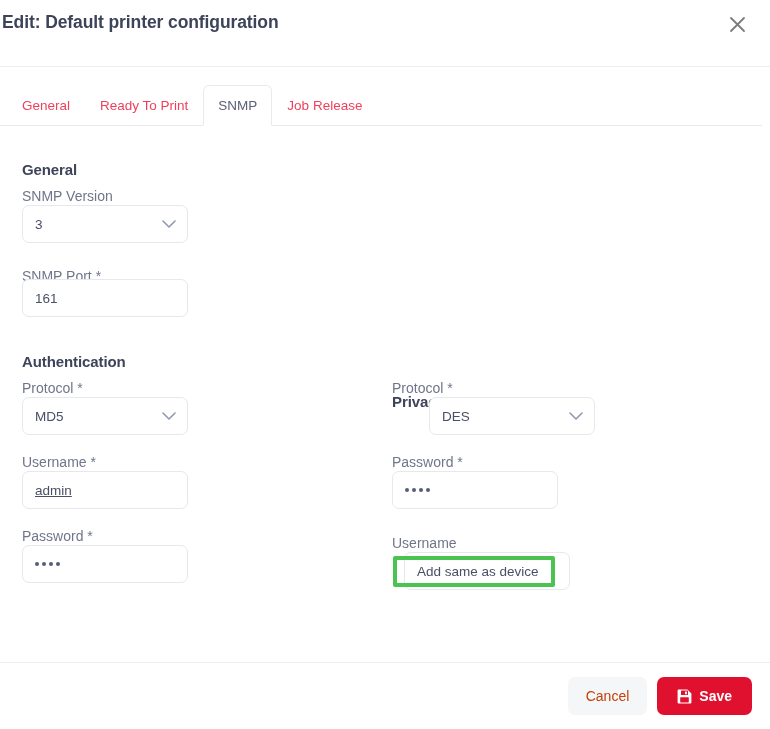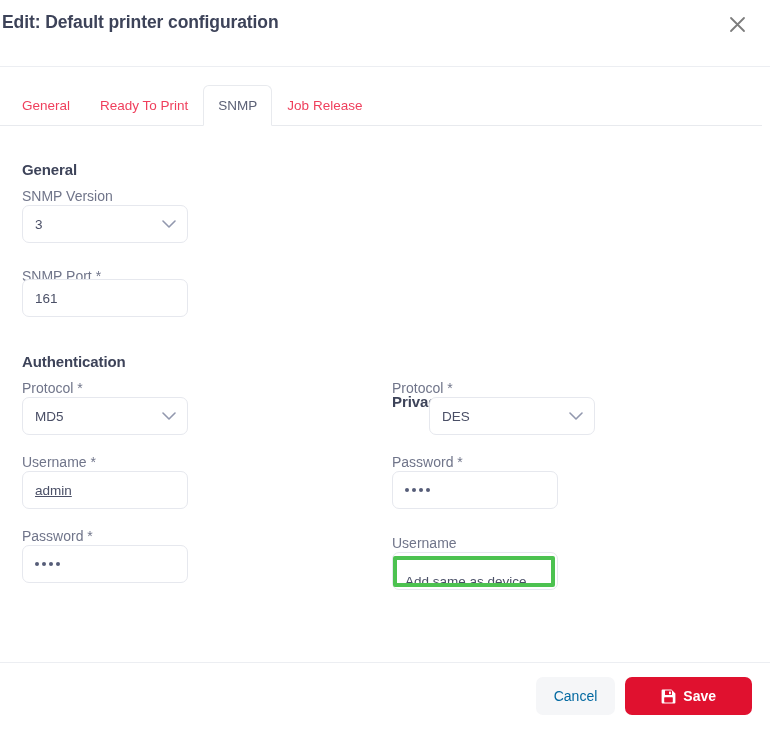--- a/index.html
+++ b/index.html
@@ -191,27 +191,27 @@
     border-radius: 7px;
     border: none;
     cursor: pointer;
     height: 38px;
     display: inline-flex;
     align-items: center;
     justify-content: center;
   }
   .btn-cancel {
     background: #f5f6f8;
-    color: #0369a1;
+    color: #c2410c;
     padding: 0 18px;
   }
   .btn-save {
     background: #e0112f;
     color: #ffffff;
-    padding: 0 36px;
+    padding: 0 20px;
     gap: 7px;
     font-weight: bold;
   }
   .btn-save svg { display:block; }
 </style>
 </head>
 <body>
 
 <div class="dialog-header">
   <div class="dialog-title">Edit: Default printer configuration</div>
@@ -301,21 +301,21 @@
     <div class="field-box" style="position:absolute; left:0; top:345px;">
       <span class="pw-dots">
           <i></i>
           <i></i>
           <i></i>
           <i></i>
         </span>
     </div>
 
     <div class="field-label" style="position:absolute; left:0; top:409px;">Username</div>
-    <div class="field-box" style="position:absolute; left:0; top:426px;align-items:flex-end;">
+    <div class="field-box" style="position:absolute; left:12px; top:426px;">
       <span>Add same as device</span>
     </div>
     <div class="hl-box" style="left:1px; top:430px; width:162px; height:31px;"></div>
   </div>
 </div>
 
 <div class="footer">
   <div class="footer-actions">
     <button class="btn btn-cancel">Cancel</button>
     <button class="btn btn-save">

